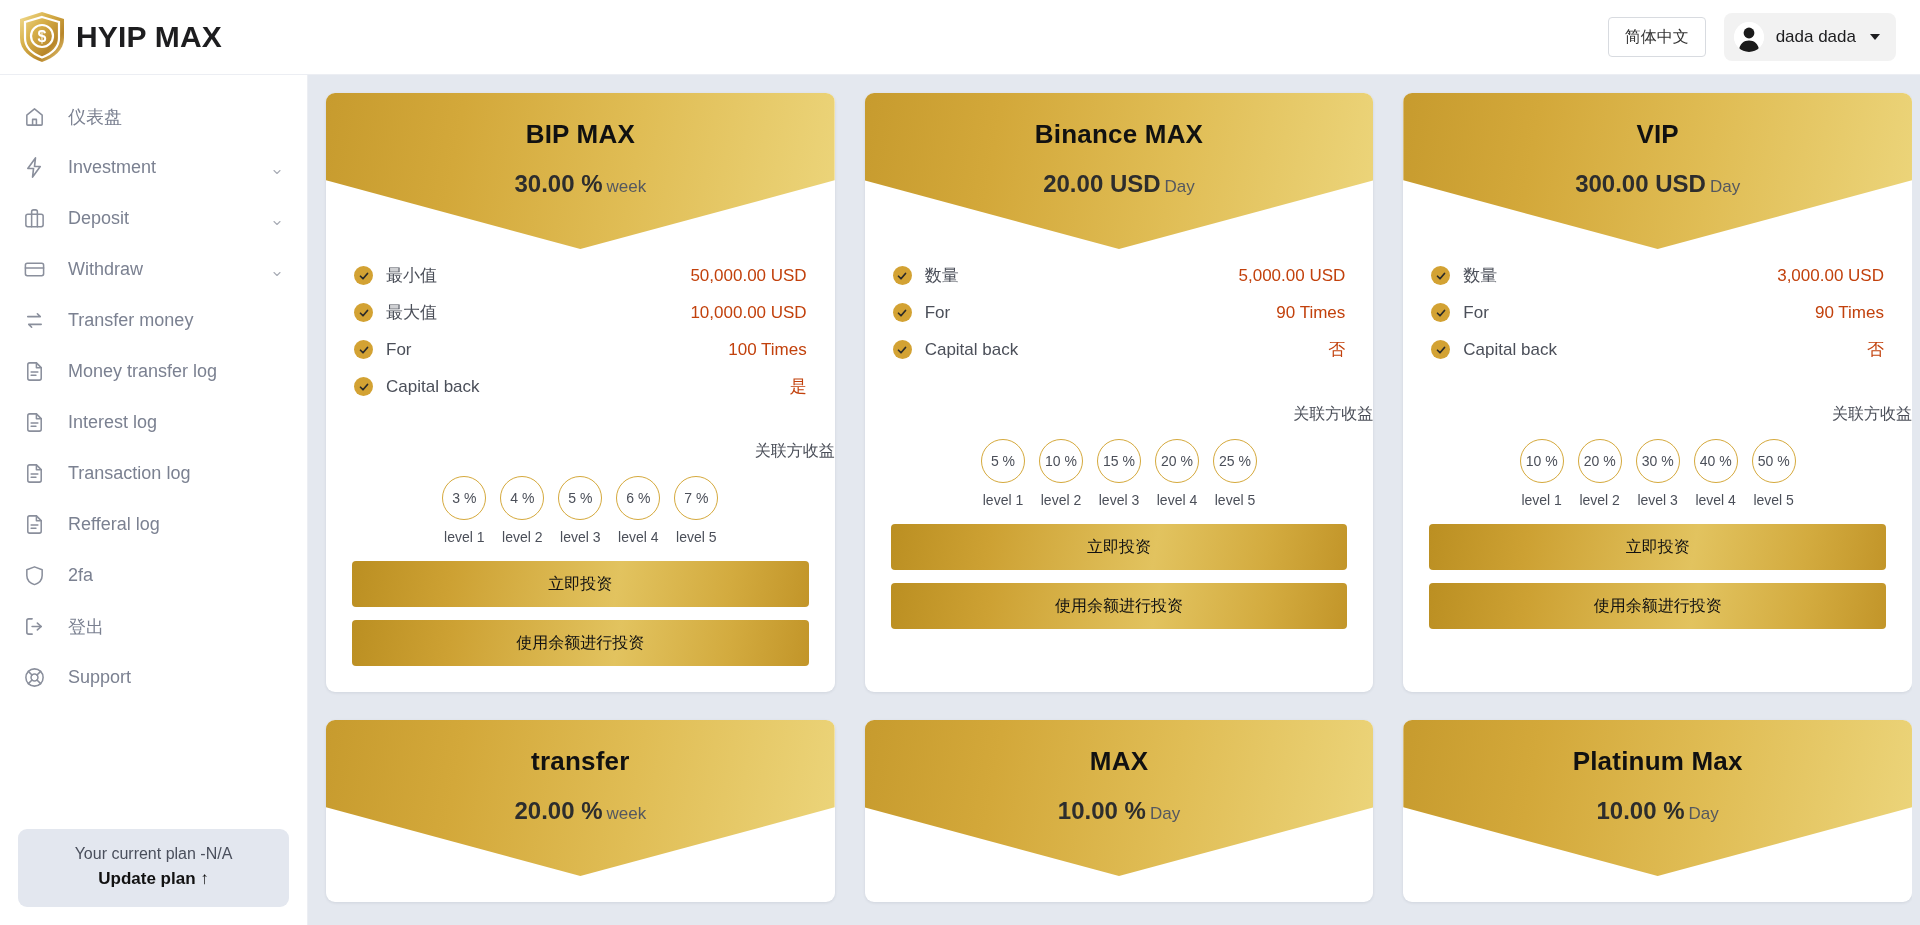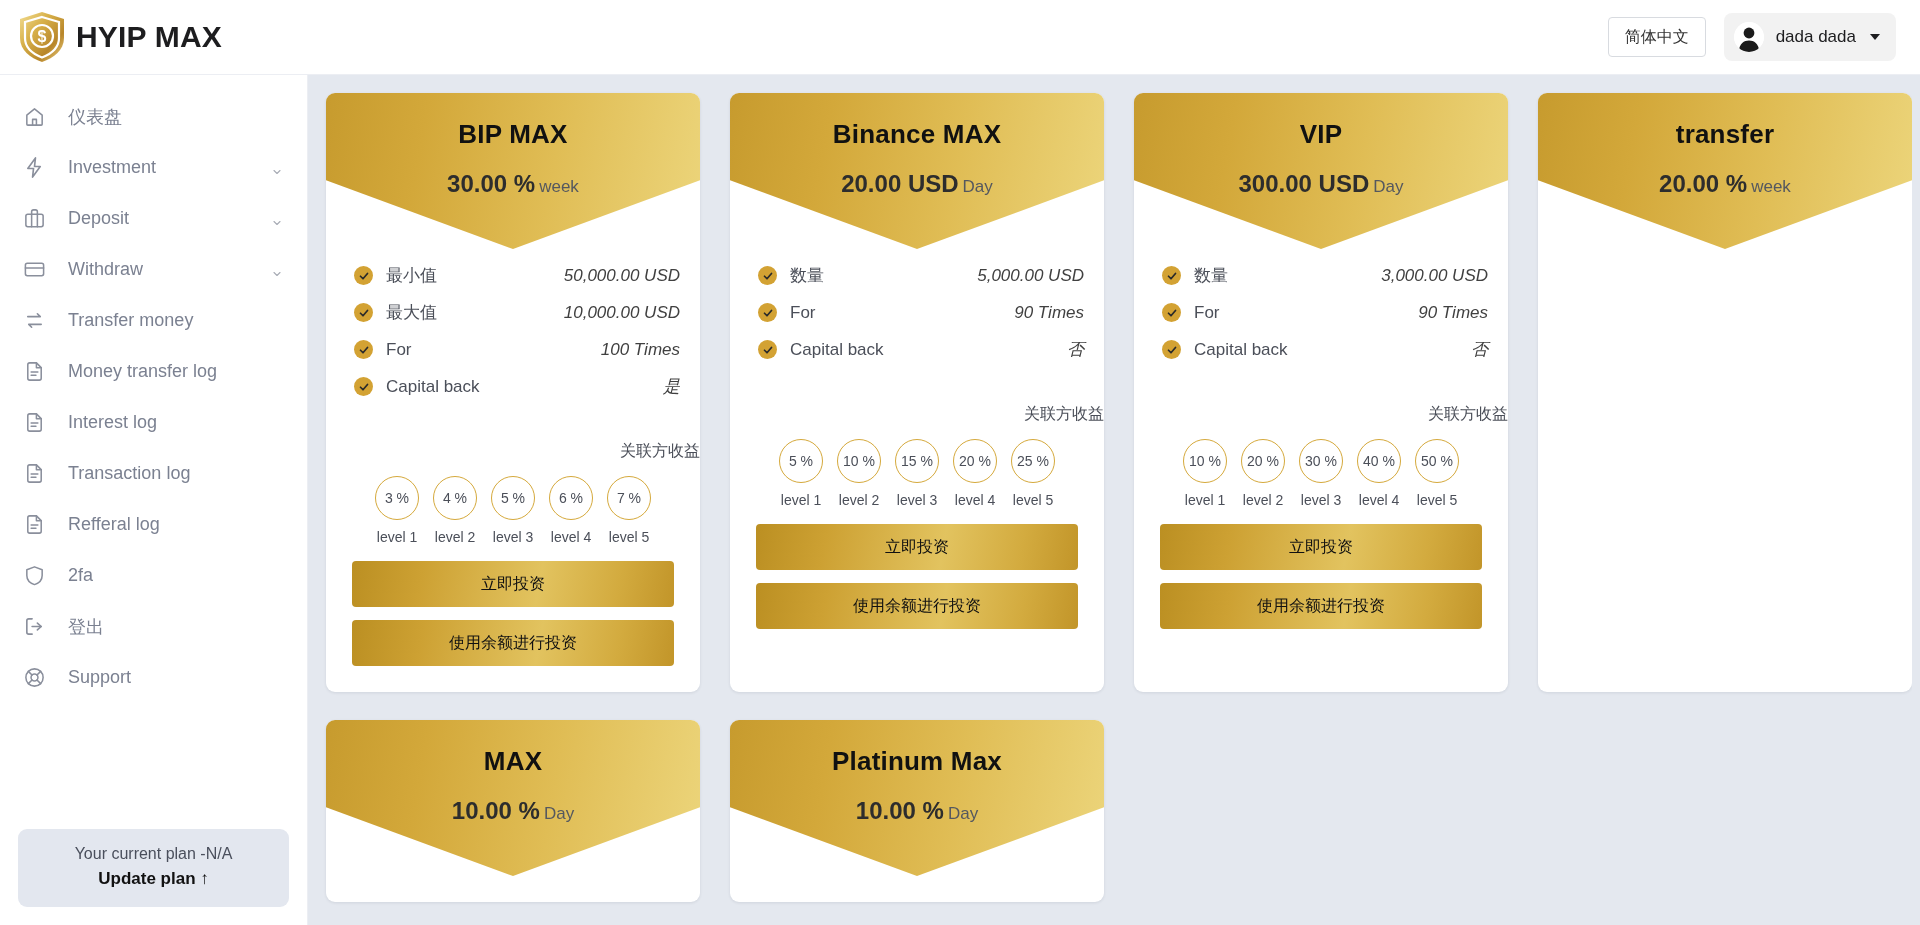--- a/index.html
+++ b/index.html
@@ -80,21 +80,21 @@
   
   .main {
     flex: 1; min-width: 0;
     background: #e4e8ef;
     padding: 18px 8px 0 18px;
     overflow: hidden;
     position: relative;
   }
   .cards-grid {
     display: grid;
-    grid-template-columns: repeat(4, 1fr);
+    grid-template-columns: repeat(3, 1fr);
     gap: 28px 30px;
   }
   .plan-card {
     background: #ffffff;
     border-radius: 9px;
     box-shadow: 0 1px 3px rgba(40,50,70,.10);
     overflow: hidden;
     position: relative;
     padding-bottom: 26px;
   }
@@ -110,35 +110,35 @@
     padding-top: 26px;
     font-size: 26px; font-weight: 700; color: #111;
     letter-spacing: .2px;
   }
   .card-rate {
     margin-top: 20px;
     font-size: 24px; font-weight: 700; color: #2d2d2d;
   }
   .card-rate .unit { font-size: 17px; font-weight: 400; color: #55585f; margin-left: 4px; margin-top: 42px; }
 
-  .feature-list { padding: 8px 20px 0 28px; }
+  .feature-list { padding: 8px 28px 0 28px; }
   .feature-row {
     display: flex; align-items: center;
     height: 37px;
     font-size: 17px; color: #4e525c;
   }
   .tick {
     width: 19px; height: 19px; border-radius: 50%;
     background: #d3a233; flex: 0 0 19px;
     display: flex; align-items: center; justify-content: center;
     margin-right: 13px;
   }
   .tick svg { width: 12px; height: 12px; display: block; }
   .feature-name { color: #4b4f59; }
-  .feature-value { margin-left: auto; color: #404040; font-style: italic; }
+  .feature-value { margin-left: auto; color: #c2410c; }
 
   .ref-title {
     text-align: right; font-size: 16px; color: #4b4f59;
     margin-top: 36px;
   }
   .levels {
     display: flex; justify-content: center; gap: 14px;
     margin-top: 14px;
   }
   .level { text-align: center; }

